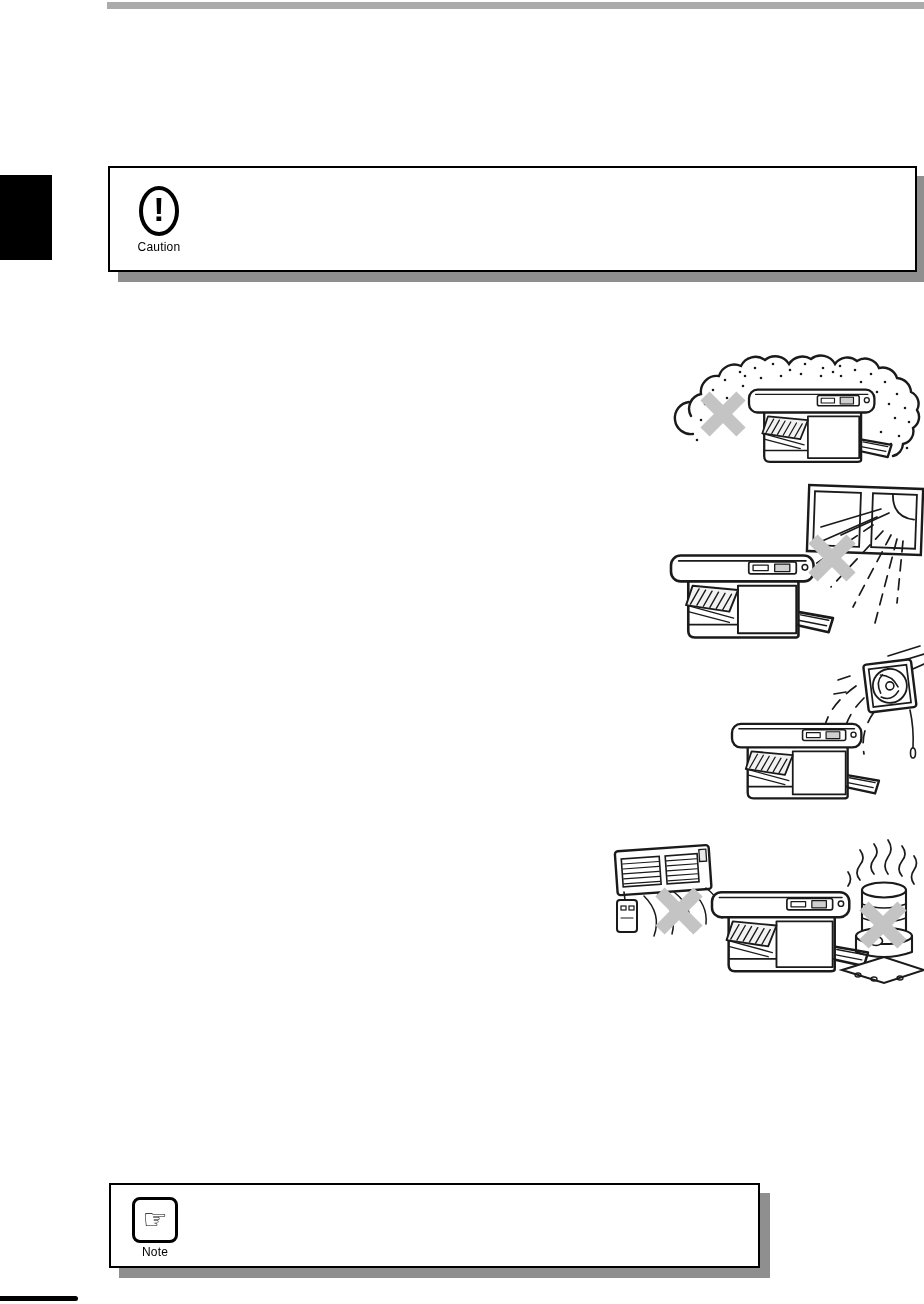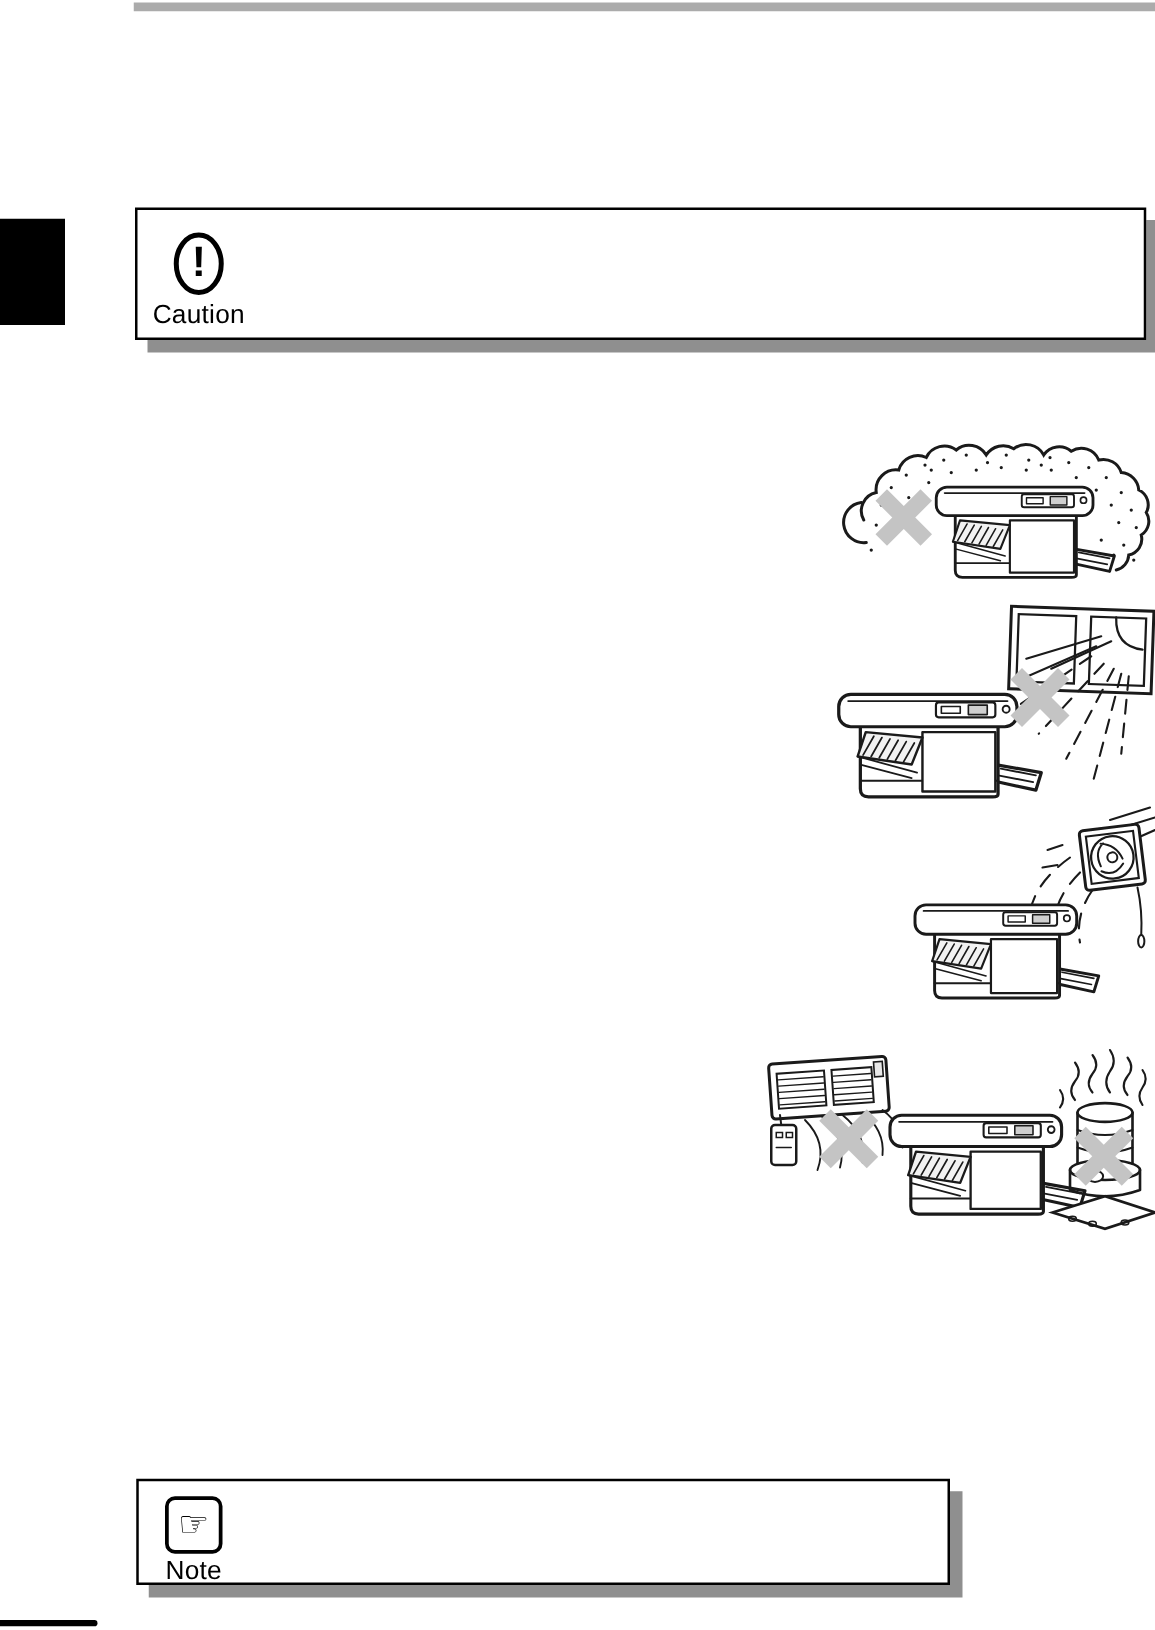--- a/index.html
+++ b/index.html
@@ -9,21 +9,21 @@
   }
   .top-bar{position:absolute;left:107px;top:2px;width:817px;height:7px;background:#ababab;}
   .side-tab{position:absolute;left:0;top:175px;width:52px;height:85px;background:#000;}
   .callout{position:absolute;box-sizing:border-box;background:#fff;border:2px solid #000;
            box-shadow:10px 10px 0 0 #8f8f8f;}
   .caution-box{left:108px;top:166px;width:809px;height:106px;}
   .note-box{left:109px;top:1183px;width:651px;height:85px;}
   .icon-col{position:absolute;display:flex;flex-direction:column;align-items:center;}
   .caution-box .icon-col{left:14px;top:16px;width:70px;}
   .note-box .icon-col{left:16px;top:12px;width:56px;}
-  .callout-label{font-size:21px;letter-spacing:.2px;margin-top:2px;}
+  .callout-label{font-size:12px;letter-spacing:.2px;margin-top:2px;}
   .note-hand-box{
     width:40px;height:40px;border:3px solid #000;border-radius:8px;
     display:flex;align-items:center;justify-content:center;
     font-family:"DejaVu Sans",sans-serif;font-size:28px;line-height:1;
   }
   .scene{position:absolute;}
   .scene svg{overflow:visible;display:block;}
   .footer-rule{position:absolute;left:0;top:1296px;width:78px;height:5px;background:#000;
                border-radius:0 3px 3px 0;}
   .hidden-defs{position:absolute;width:0;height:0;overflow:hidden;}

